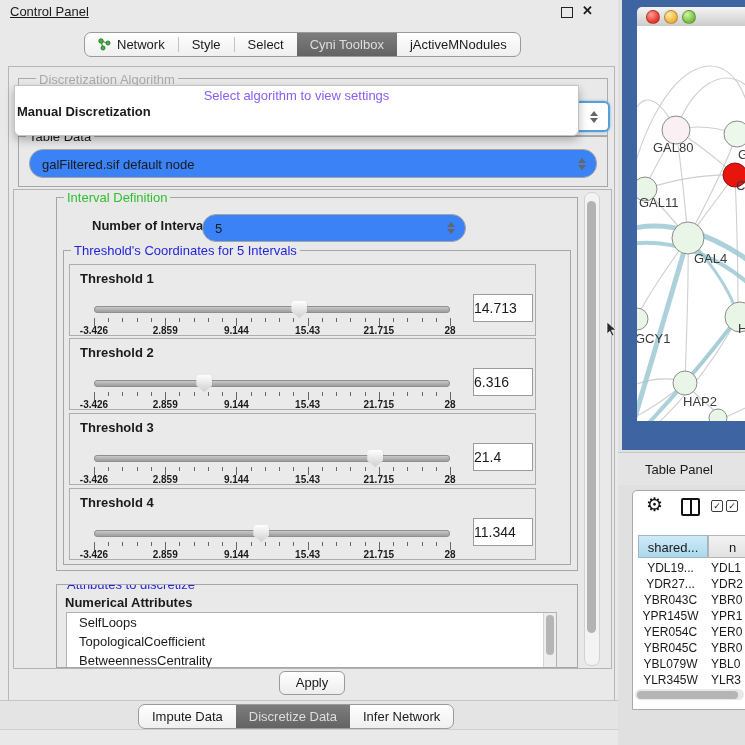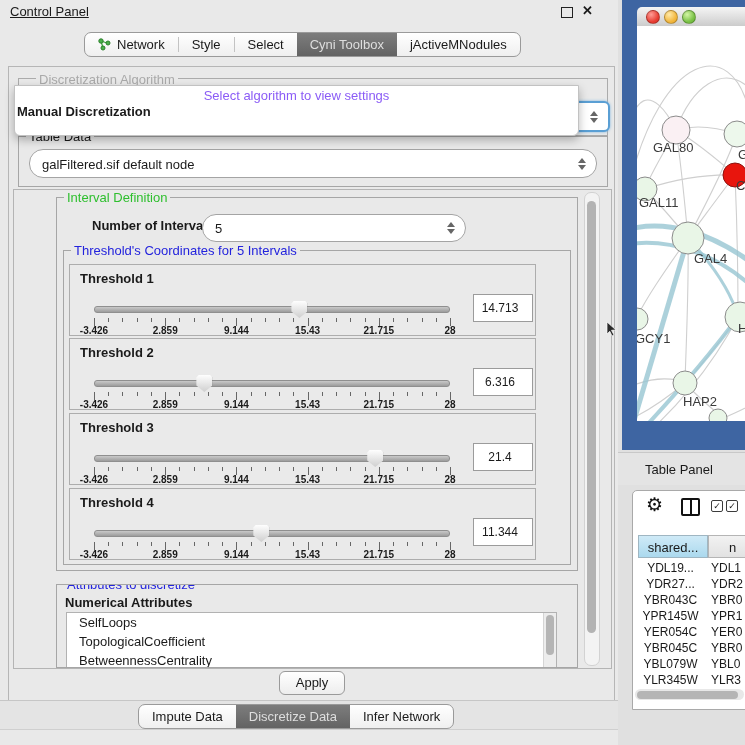--- a/index.html
+++ b/index.html
@@ -32,21 +32,21 @@
   #popup .hint{text-align:center;color:#8b5cf6;font-size:13px;padding-top:2px;height:16px;}
   #popup .opt{font-size:13px;line-height:15.5px;padding-left:2px;white-space:nowrap;}
   #popup .opt.b{font-weight:bold;}
   
   .group{border:1px solid #a6a6a6;}
   .legend{position:absolute;top:-8px;left:7px;background:#e9e9e9;padding:0 3px;font-size:13px;}
   .legend.green{color:#2ebf2e;}
   .legend.blue{color:#2323dd;}
   
   #td-group{left:18px;top:136px;width:588px;height:49px;}
-  .combo{background:#ffffff;border:1px solid #a4a4a4;border-radius:14px;font-size:13px;}
+  .combo{background:#3b82f6;border:1px solid #a4a4a4;border-radius:14px;font-size:13px;}
   .combo .txt{position:absolute;left:12px;top:50%;transform:translateY(-50%);white-space:nowrap;}
   .spinner{position:absolute;right:9px;top:50%;transform:translateY(-50%);width:9px;height:12px;}
   .spinner i{position:absolute;left:0;width:0;height:0;border-left:4.5px solid transparent;border-right:4.5px solid transparent;}
   .spinner .up{top:0;border-bottom:5px solid #666;}
   .spinner .dn{bottom:0;border-top:5px solid #666;}
   
   #content{left:13px;top:189px;width:597px;height:478px;border:1px solid #b4b4b4;background:#e9e9e9;}
   .v-scroll{position:absolute;top:2px;bottom:2px;right:11px;width:14px;background:#f3f3f3;
             border:1px solid #d2d2d2;border-radius:7px;}
   .v-thumb{position:absolute;left:1.5px;top:8px;width:9px;height:432px;background:#b3b3b3;border-radius:5px;}
@@ -61,21 +61,21 @@
         background:linear-gradient(#c9c9c9,#9c9c9c);border:1px solid #8f8f8f;}
   .thumb{position:absolute;top:0;width:16px;height:17px;
          background:linear-gradient(#fefefe,#cfcfcf);
          clip-path:polygon(50% 100%,0 62%,0 14%,14% 0,86% 0,100% 14%,100% 62%);
          filter:drop-shadow(0 0 1px #777);}
   .ticks{position:absolute;left:24px;top:53px;width:356px;height:8px;}
   .ticks i{position:absolute;top:0;width:1px;background:#666;}
   .ticklabels{position:absolute;left:24px;top:60px;width:356px;height:10px;}
   .ticklabels span{position:absolute;transform:translateX(-50%);font-size:10px;font-weight:bold;white-space:nowrap;}
   .vbox{position:absolute;left:403px;top:29px;width:52px;height:26px;background:#fff;border:1px solid #9b9b9b;
-        font-size:12px;line-height:26px;text-align:center;padding-right:6px;box-sizing:content-box;}
+        font-size:14px;line-height:26px;text-align:left;padding-right:6px;box-sizing:content-box;}
   
   #attr-group{left:42px;top:394px;width:520px;height:82px;overflow:hidden;}
   #attr-title{left:8px;top:10px;font-size:13px;font-weight:bold;}
   #attr-list{left:9px;top:27px;width:489px;height:54px;background:#fff;border:1px solid #b2b2b2;overflow:hidden;}
   #attr-list .item{padding-left:12px;font-size:13px;line-height:19px;white-space:nowrap;}
   #attr-vscroll{position:absolute;right:0;top:0;bottom:0;width:12px;background:#ededed;border-left:1px solid #d5d5d5;}
   #attr-vthumb{position:absolute;left:1.5px;top:2px;width:8px;height:40px;background:#b5b5b5;border-radius:4px;}
   
   #apply-btn{left:279px;top:671px;width:64px;height:22px;background:linear-gradient(#ffffff,#ededed);
              border:1px solid #9a9a9a;border-radius:6px;font-size:13px;text-align:center;line-height:21px;}

